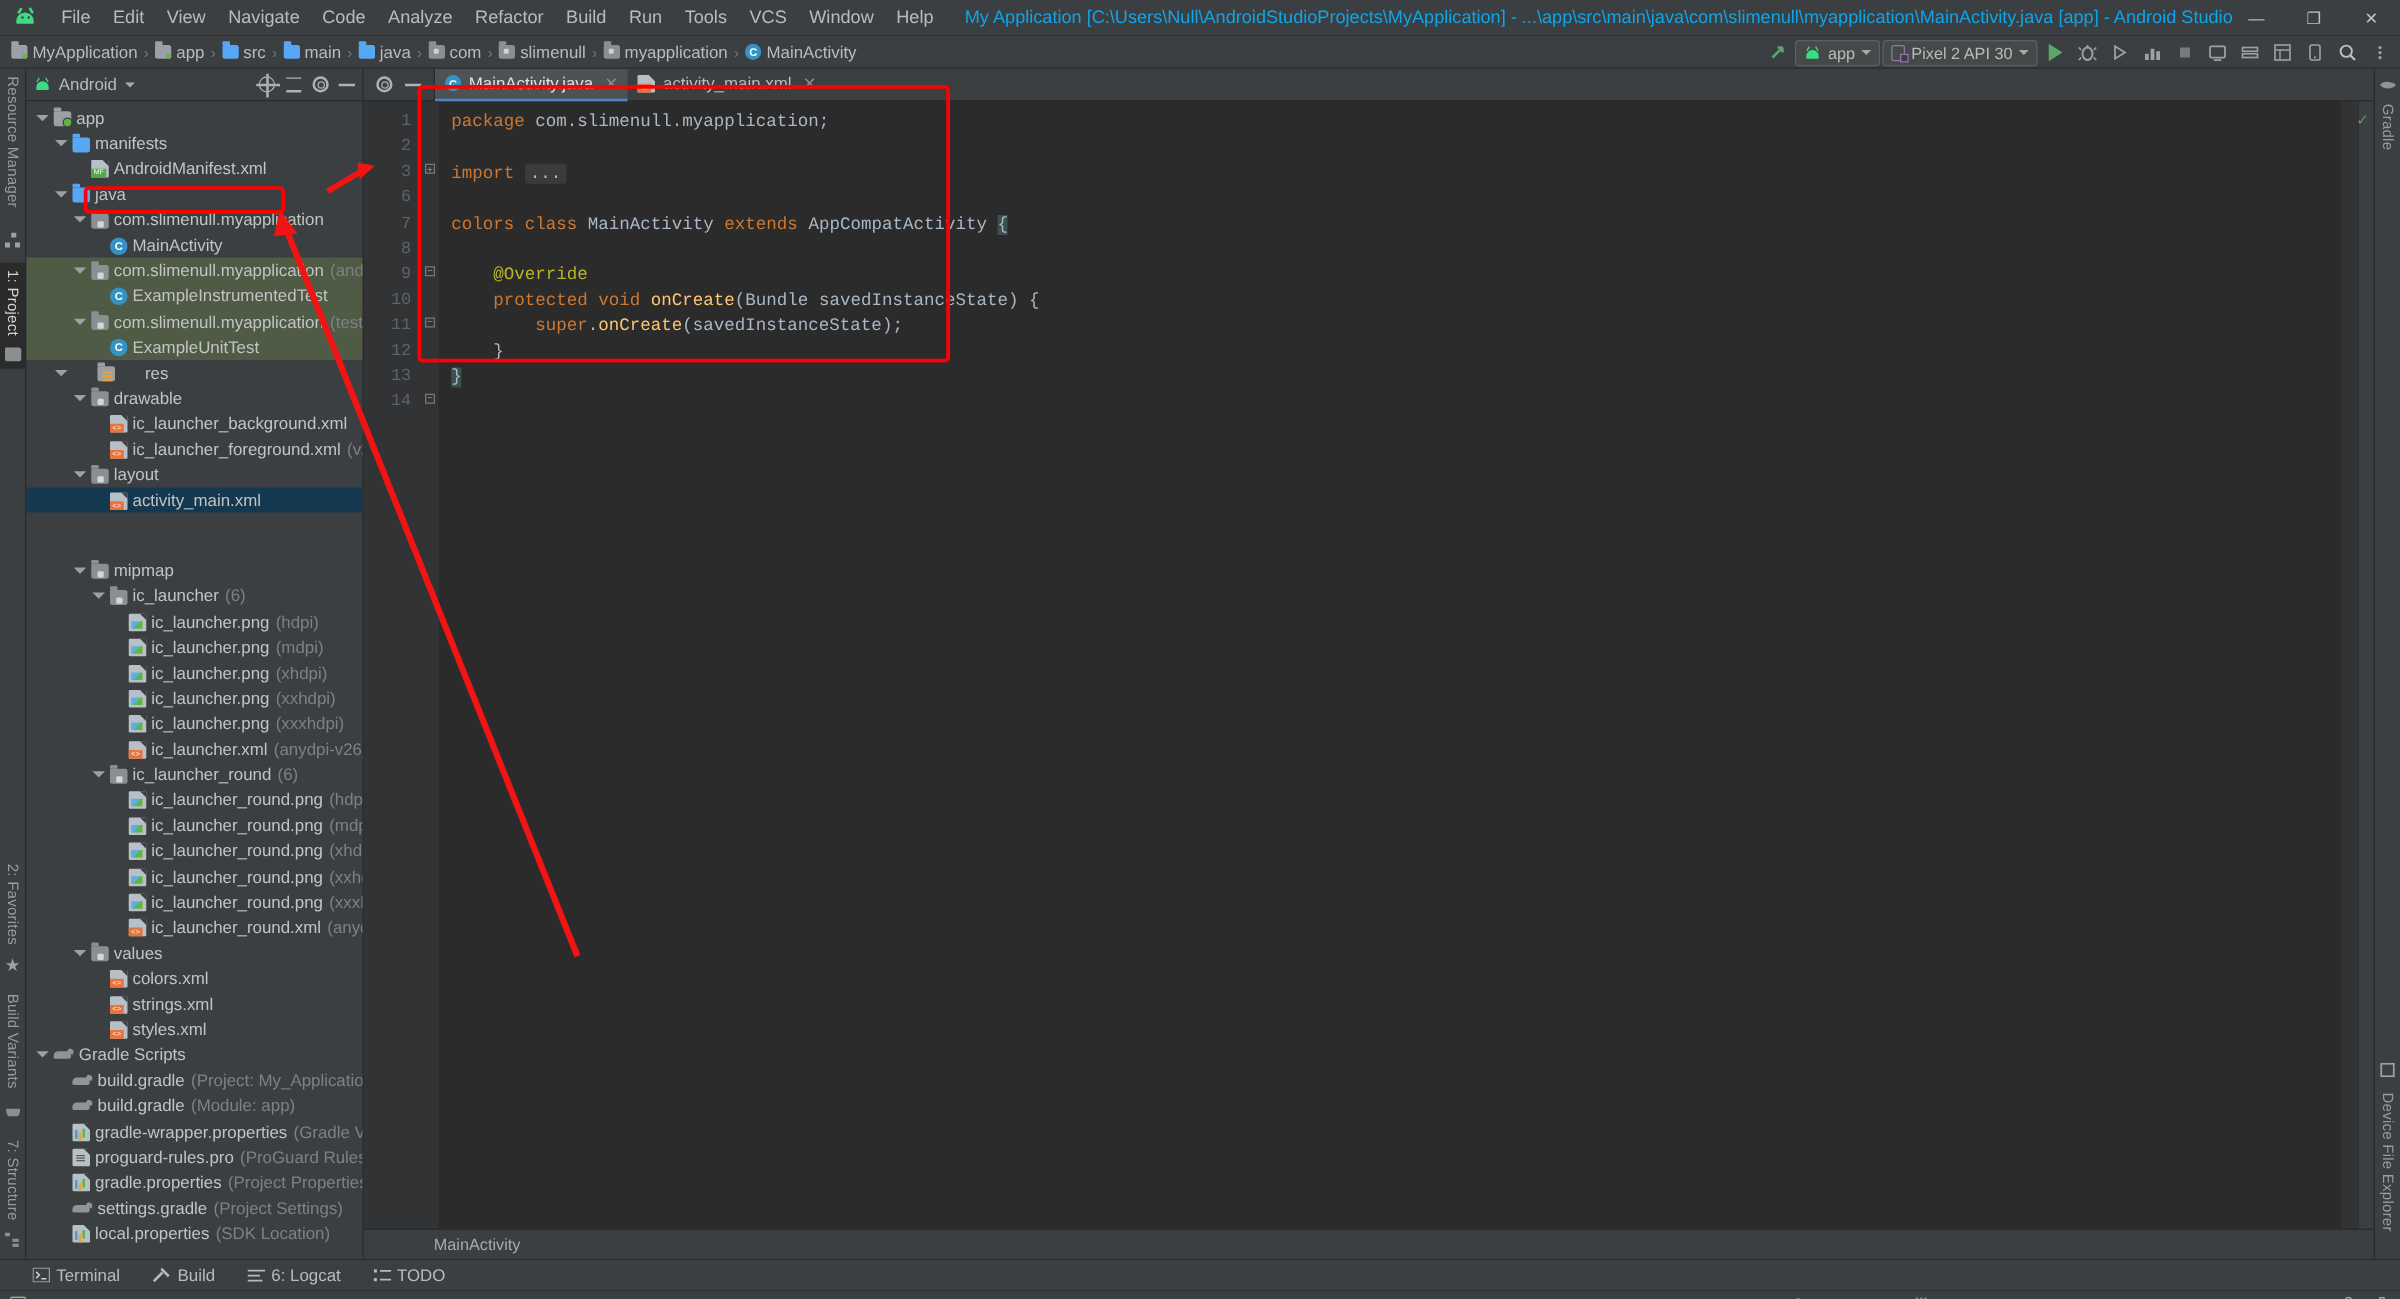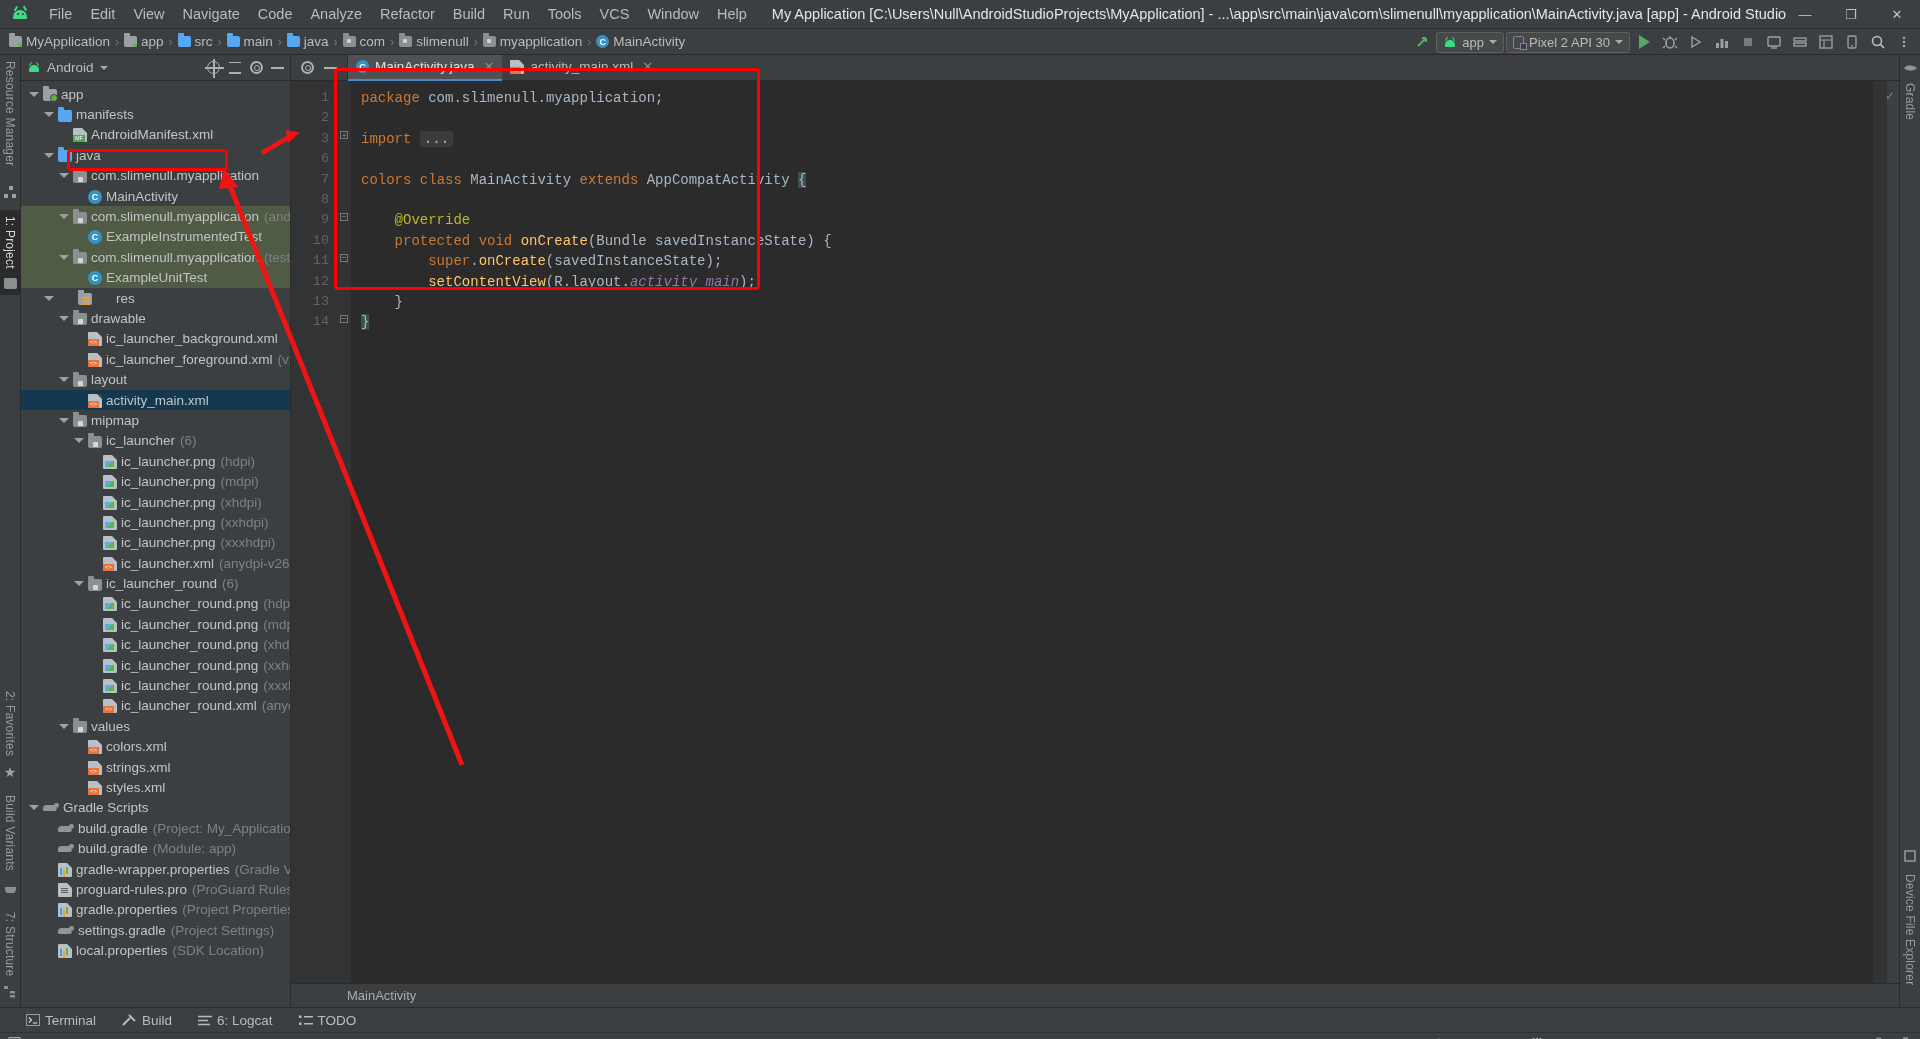--- a/index.html
+++ b/index.html
@@ -31,21 +31,21 @@
   .android-logo .eye.l { left: 7px; } .android-logo .eye.r { left: 12px; }
   .android-logo .ant { position: absolute; width: 1.5px; height: 5px; background: #3ddc84; top: 1px; }
   .android-logo .ant.l { left: 5px; transform: rotate(30deg); }
   .android-logo .ant.r { left: 14px; transform: rotate(-30deg); }
 
   .menubar { display: flex; align-items: center; gap: 0px; }
   .menu-item {
     padding: 4px 9px; font-size: 14.5px; color: #bbbbbb; cursor: default; white-space: nowrap;
   }
   .win-title {
-    margin-left: 16px; color: #e5e5e5; font-size: 14.5px; white-space: nowrap;
+    margin-left: 16px; color: #0ea5e9; font-size: 14.5px; white-space: nowrap;
     overflow: hidden; text-overflow: ellipsis; flex: 1;
   }
   .wincontrols { display: flex; align-items: center; gap: 0; position: absolute; right: 0; top: 0; height: 29px; }
   .wc { width: 46px; height: 29px; display: flex; align-items: center; justify-content: center; color: #c0c0c0; font-size: 13px; }
 
   
   .navbar {
     height: 26px; background: #3c3f41; display: flex; align-items: center;
     border-bottom: 1px solid #2b2b2b; position: relative; padding-left: 6px;
   }
@@ -491,21 +491,21 @@
           <div class="trow" style="padding-left: 38px;">
             <span class="arrow"></span>
             <span class="ic ic-folder-grey"></span>
             <span class="tlabel">layout</span>
           </div>
           <div class="trow sel-blue" style="padding-left: 53px;">
             <span class="arrow hidden"></span>
             <span class="ic ic-xml"></span>
             <span class="tlabel">activity_main.xml</span>
           </div>
-          <div class="trow" style="padding-left: 38px;">
+          <div class="trow" style="padding-left: 38px; margin-top: 36px;">
             <span class="arrow"></span>
             <span class="ic ic-folder-grey"></span>
             <span class="tlabel">mipmap</span>
           </div>
           <div class="trow" style="padding-left: 53px;">
             <span class="arrow"></span>
             <span class="ic ic-folder-grey"></span>
             <span class="tlabel">ic_launcher</span>
             <span class="tsub">(6)</span>
           </div>
@@ -701,21 +701,20 @@
         <div class="code" id="code">
             <div class="line"><span class="kw">package</span><span class="plain"> </span><span class="plain">com</span><span class="plain">.</span><span class="plain">slimenull</span><span class="plain">.</span><span class="plain">myapplication</span><span class="plain">;</span></div>
             <div class="line">&nbsp;</div>
             <div class="line"><span class="kw">import</span> <span class="import-dots">...</span></div>
             <div class="line">&nbsp;</div>
             <div class="line"><span class="kw">colors</span><span class="plain"> </span><span class="kw">class</span><span class="plain"> </span><span class="plain">MainActivity</span><span class="plain"> </span><span class="kw">extends</span><span class="plain"> </span><span class="plain">AppCompatActivity</span><span class="plain"> </span><span class="plain brace-hl">{</span></div>
             <div class="line">&nbsp;</div>
             <div class="line">    <span class="anno">@Override</span></div>
             <div class="line">    <span class="kw">protected</span><span class="plain"> </span><span class="kw">void</span><span class="plain"> </span><span class="meth">onCreate</span><span class="plain">(</span><span class="plain">Bundle</span><span class="plain"> </span><span class="plain">savedInstanceState</span><span class="plain">)</span><span class="plain"> </span><span class="plain">{</span></div>
             <div class="line">        <span class="kw">super</span><span class="plain">.</span><span class="meth">onCreate</span><span class="plain">(</span><span class="plain">savedInstanceState</span><span class="plain">)</span><span class="plain">;</span></div>
-            <div class="line">        <span class="meth">setContentView</span><span class="plain">(</span><span class="plain">R</span><span class="plain">.</span><span class="plain">layout</span><span class="plain">.</span><span class="fld">activity_main</span><span class="plain">)</span><span class="plain">;</span></div>
             <div class="line">    <span class="plain">}</span></div>
             <div class="line"><span class="plain brace-hl">}</span></div>
           </div>
         <div class="right-marker"></div>
         <div class="scroll-right">
           <div style="position:absolute;right:4px;top:8px;color:#5c9c5c;font-size:12px;">✓</div>
         </div>
       </div>
 
       <div class="ed-footer">

